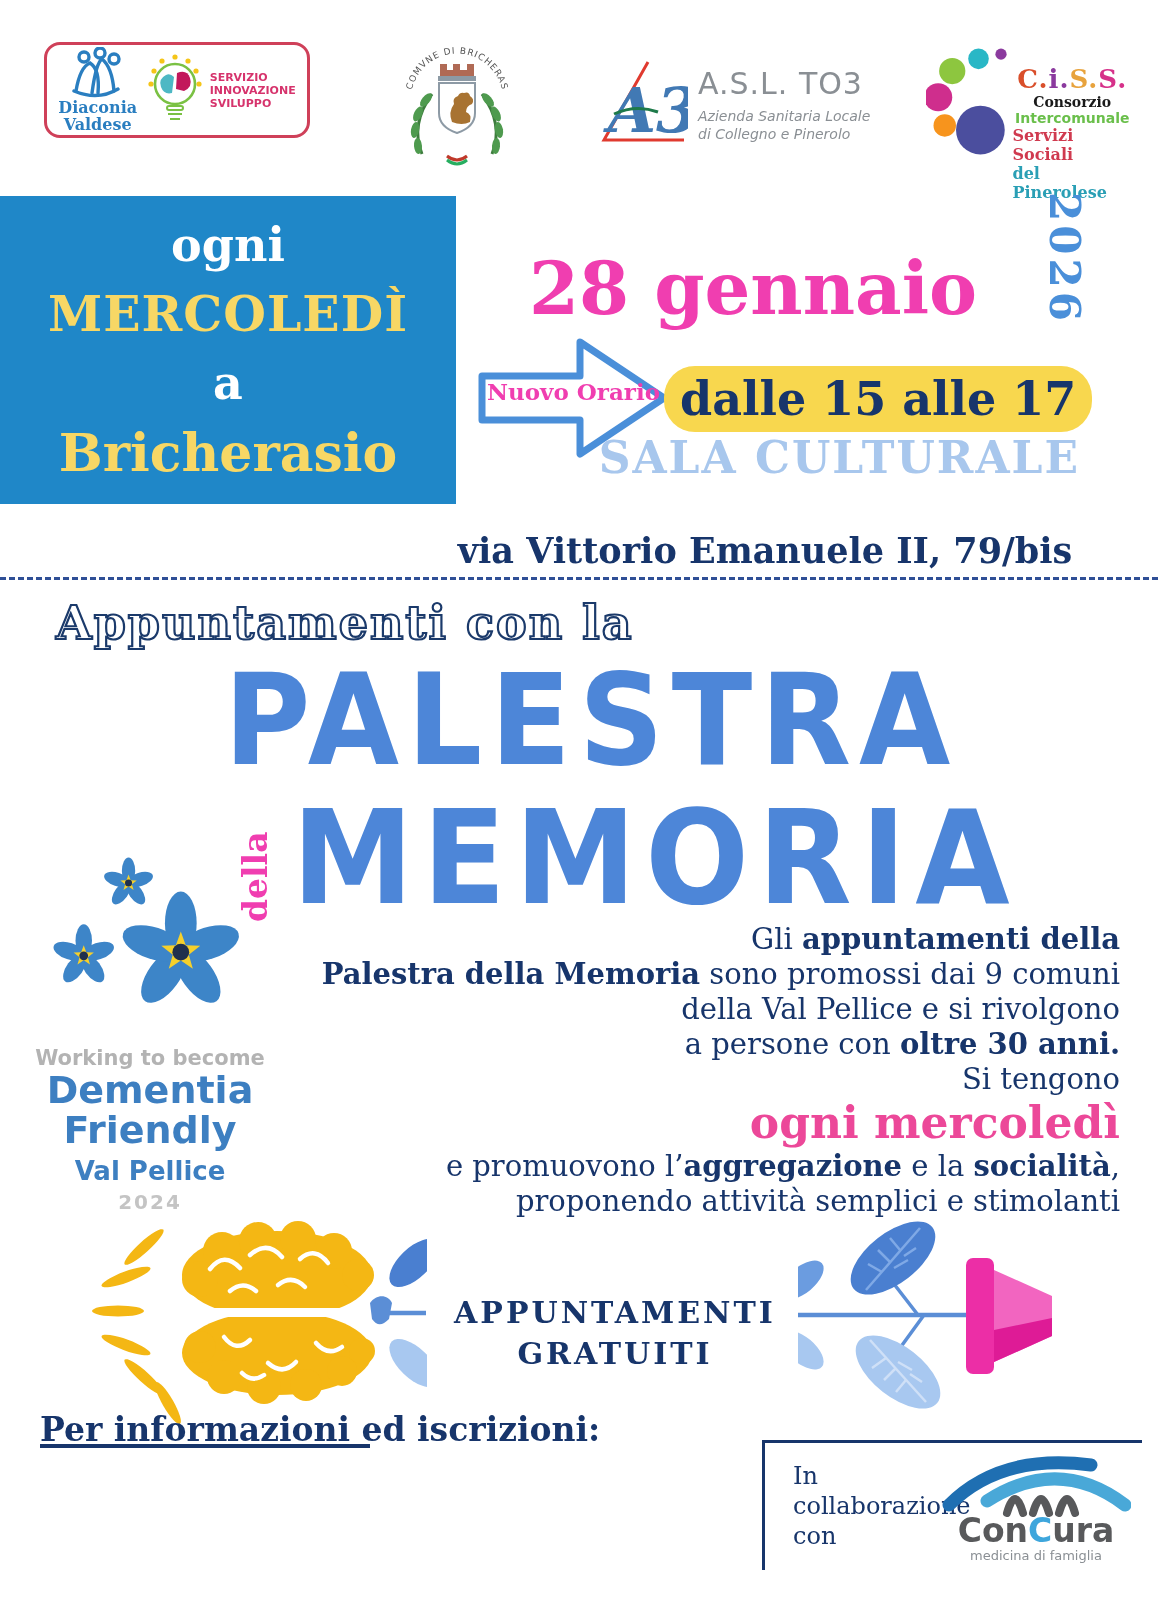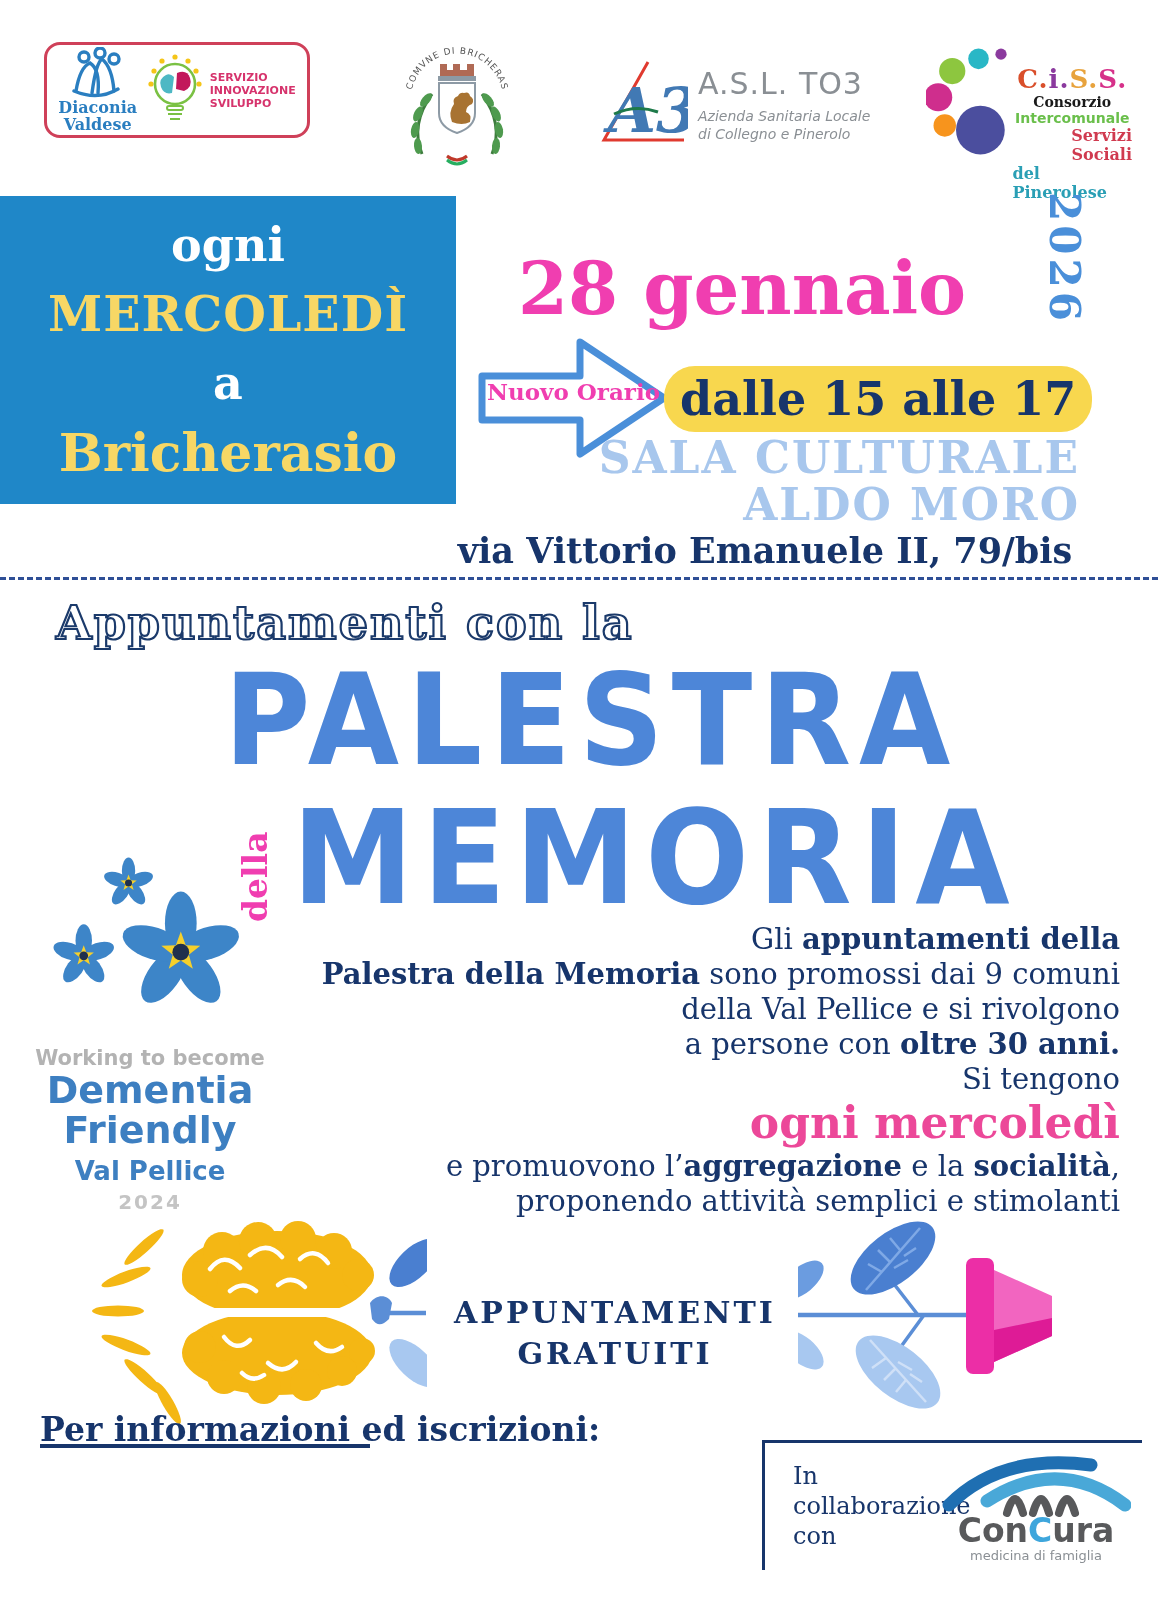--- a/index.html
+++ b/index.html
@@ -16,35 +16,35 @@
   .siv-text{color:#d6336c;font-family:"DejaVu Sans",sans-serif;font-weight:bold;font-size:11px;line-height:13px;}
   .logo-comune{left:392px;top:36px;width:130px;height:136px;}
   .logo-asl{left:596px;top:52px;width:290px;height:104px;display:flex;align-items:center;gap:10px;}
   .asl-text .t1{color:#8a8f94;font-family:"DejaVu Sans",sans-serif;font-size:30px;letter-spacing:1px;}
   .asl-text .t2{color:#8a8f94;font-family:"DejaVu Sans",sans-serif;font-style:italic;font-size:14px;line-height:18px;margin-top:6px;}
   .logo-ciss{left:926px;top:42px;width:206px;height:126px;display:flex;gap:4px;}
   .ciss-texts{display:flex;flex-direction:column;align-items:center;margin-top:22px;}
   .ciss-title{font-weight:bold;font-size:26px;letter-spacing:1px;}
   .ciss-l1{color:#1a1a1a;font-weight:bold;font-size:14px;}
   .ciss-l2{color:#6abf4b;font-family:"DejaVu Sans",sans-serif;font-weight:bold;font-size:14px;}
-  .ciss-l3{color:#d03a4f;font-weight:bold;font-size:16px;text-align:right;}
+  .ciss-l3{color:#d03a4f;font-weight:bold;font-size:16px;}
   .ciss-l4{color:#2a9fb5;font-weight:bold;font-size:16px;}
 
   
   .blue-box{left:0;top:196px;width:456px;height:308px;background:#1f87c8;text-align:center;
     display:flex;flex-direction:column;justify-content:center;gap:11px;}
   .bb1,.bb3{color:#ffffff;font-weight:bold;font-size:46px;line-height:56px;}
   .bb2{color:#f7d765;font-weight:bold;font-size:49px;line-height:60px;letter-spacing:1px;}
   .bb4{color:#f7d765;font-weight:bold;font-size:52px;line-height:62px;}
   .da-row{left:490px;top:178px;display:flex;align-items:baseline;gap:4px;white-space:nowrap;}
   .da-word{color:#4a8fd9;font-weight:bold;font-size:46px;}
   .weekday{color:#f03eb0;font-weight:bold;font-size:76px;}
   .year-vert{left:1040px;top:192px;color:#4a8fd9;font-weight:bold;font-size:42px;
     writing-mode:vertical-rl;letter-spacing:4px;}
-  .date-big{left:472px;top:246px;width:540px;text-align:center;color:#f03eb0;font-weight:bold;font-size:72px;white-space:nowrap;}
+  .date-big{left:483px;top:246px;width:540px;text-align:center;color:#f03eb0;font-weight:bold;font-size:72px;white-space:nowrap;}
   .arrow-wrap{left:477px;top:334px;width:192px;height:128px;}
   .arrow-label{left:487px;top:378px;width:160px;text-align:center;color:#f03eb0;font-weight:bold;font-size:23px;white-space:nowrap;}
   .time-box{left:664px;top:366px;background:#f8d74e;color:#17356b;font-weight:bold;font-size:46px;
     padding:6px 16px;white-space:nowrap;border-radius:31px;}
   .venue{left:440px;top:434px;width:640px;text-align:right;color:#a8c7ed;font-weight:bold;
     font-size:44px;line-height:47px;letter-spacing:2px;}
   .address{left:420px;top:530px;width:690px;text-align:center;color:#17356b;font-weight:bold;font-size:35px;white-space:nowrap;}
   .dash-sep{left:0;top:577px;width:1158px;border-top:3px dashed #2f4f96;}
 
   
@@ -213,21 +213,20 @@
 
   <svg class="abs arrow-wrap" viewBox="0 0 192 128">
     <polygon points="5,42 103,42 103,8 187,64 103,120 103,86 5,86" fill="#ffffff" stroke="#4a8fd9" stroke-width="7" stroke-linejoin="round"></polygon>
   </svg>
   <div class="abs arrow-label">Nuovo Orario</div>
 
   <div class="abs time-box">dalle 15 alle 17</div>
 
   <div class="abs venue">
     <div>SALA CULTURALE</div>
-    <div>ALDO MORO</div>
   </div>
 
   <div class="abs address">via Vittorio Emanuele II, 79/bis</div>
   <div class="abs dash-sep"></div>
 
   <div class="abs kicker">Appuntamenti con la</div>
   <div class="abs word-big word1">PALESTRA</div>
   <div class="abs della">della</div>
   <div class="abs word-big word2">MEMORIA</div>
 

